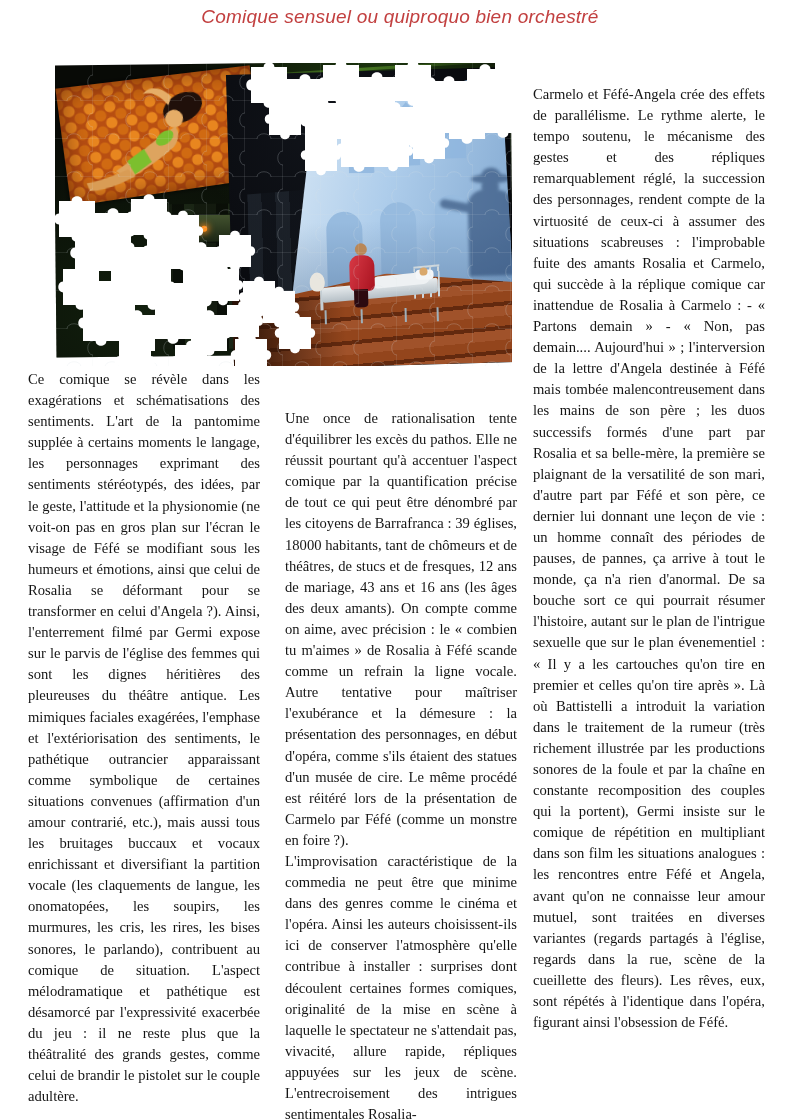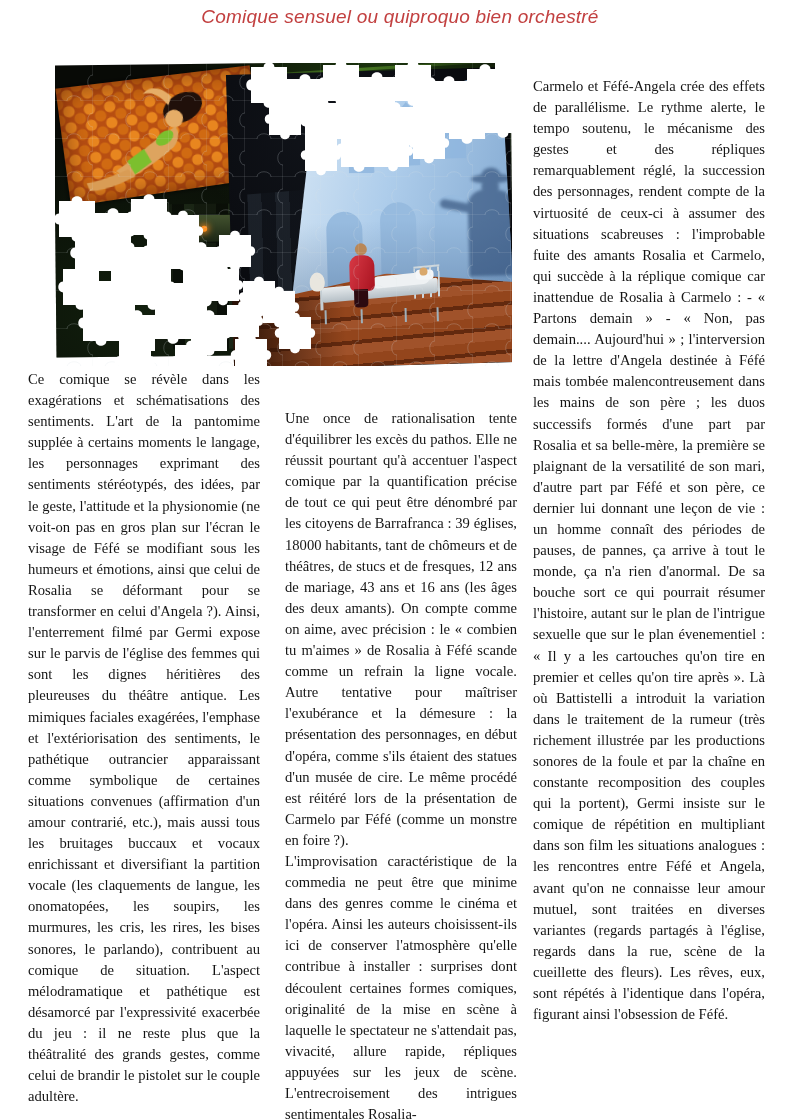--- a/index.html
+++ b/index.html
@@ -5,21 +5,21 @@
   html,body{margin:0;padding:0;background:#ffffff;}
   .page{position:relative;width:800px;height:1120px;background:#fff;overflow:hidden;
         font-family:"Liberation Serif", serif;color:#141414;}
   .title{position:absolute;top:6px;left:0;right:0;margin:0;text-align:center;
          font-family:"Liberation Sans", sans-serif;font-style:italic;font-weight:normal;
          font-size:19px;color:#c24040;letter-spacing:.2px;}
   .col{position:absolute;width:232px;text-align:justify;font-size:14.6px;line-height:21.1px;}
   .col p{margin:0;}
   .col1{left:28px;top:369px;}
   .col2{left:285px;top:369px;margin-top:39px;}
-  .col3{left:533px;top:76px;}
+  .col3{left:533px;top:84px;}
 
   
   .montage{position:absolute;left:55px;top:63px;width:457px;height:303px;overflow:hidden;}
   .montage *{position:absolute;}
   .photo-left{left:0;top:0;width:457px;height:292px;
       background:
         radial-gradient(ellipse at 72% 6%, rgba(46,92,22,.55), rgba(0,0,0,0) 46%),
         radial-gradient(ellipse at 20% 85%, rgba(24,46,18,.6), rgba(0,0,0,0) 55%),
         #080a06;
       transform:rotate(-.6deg);}

